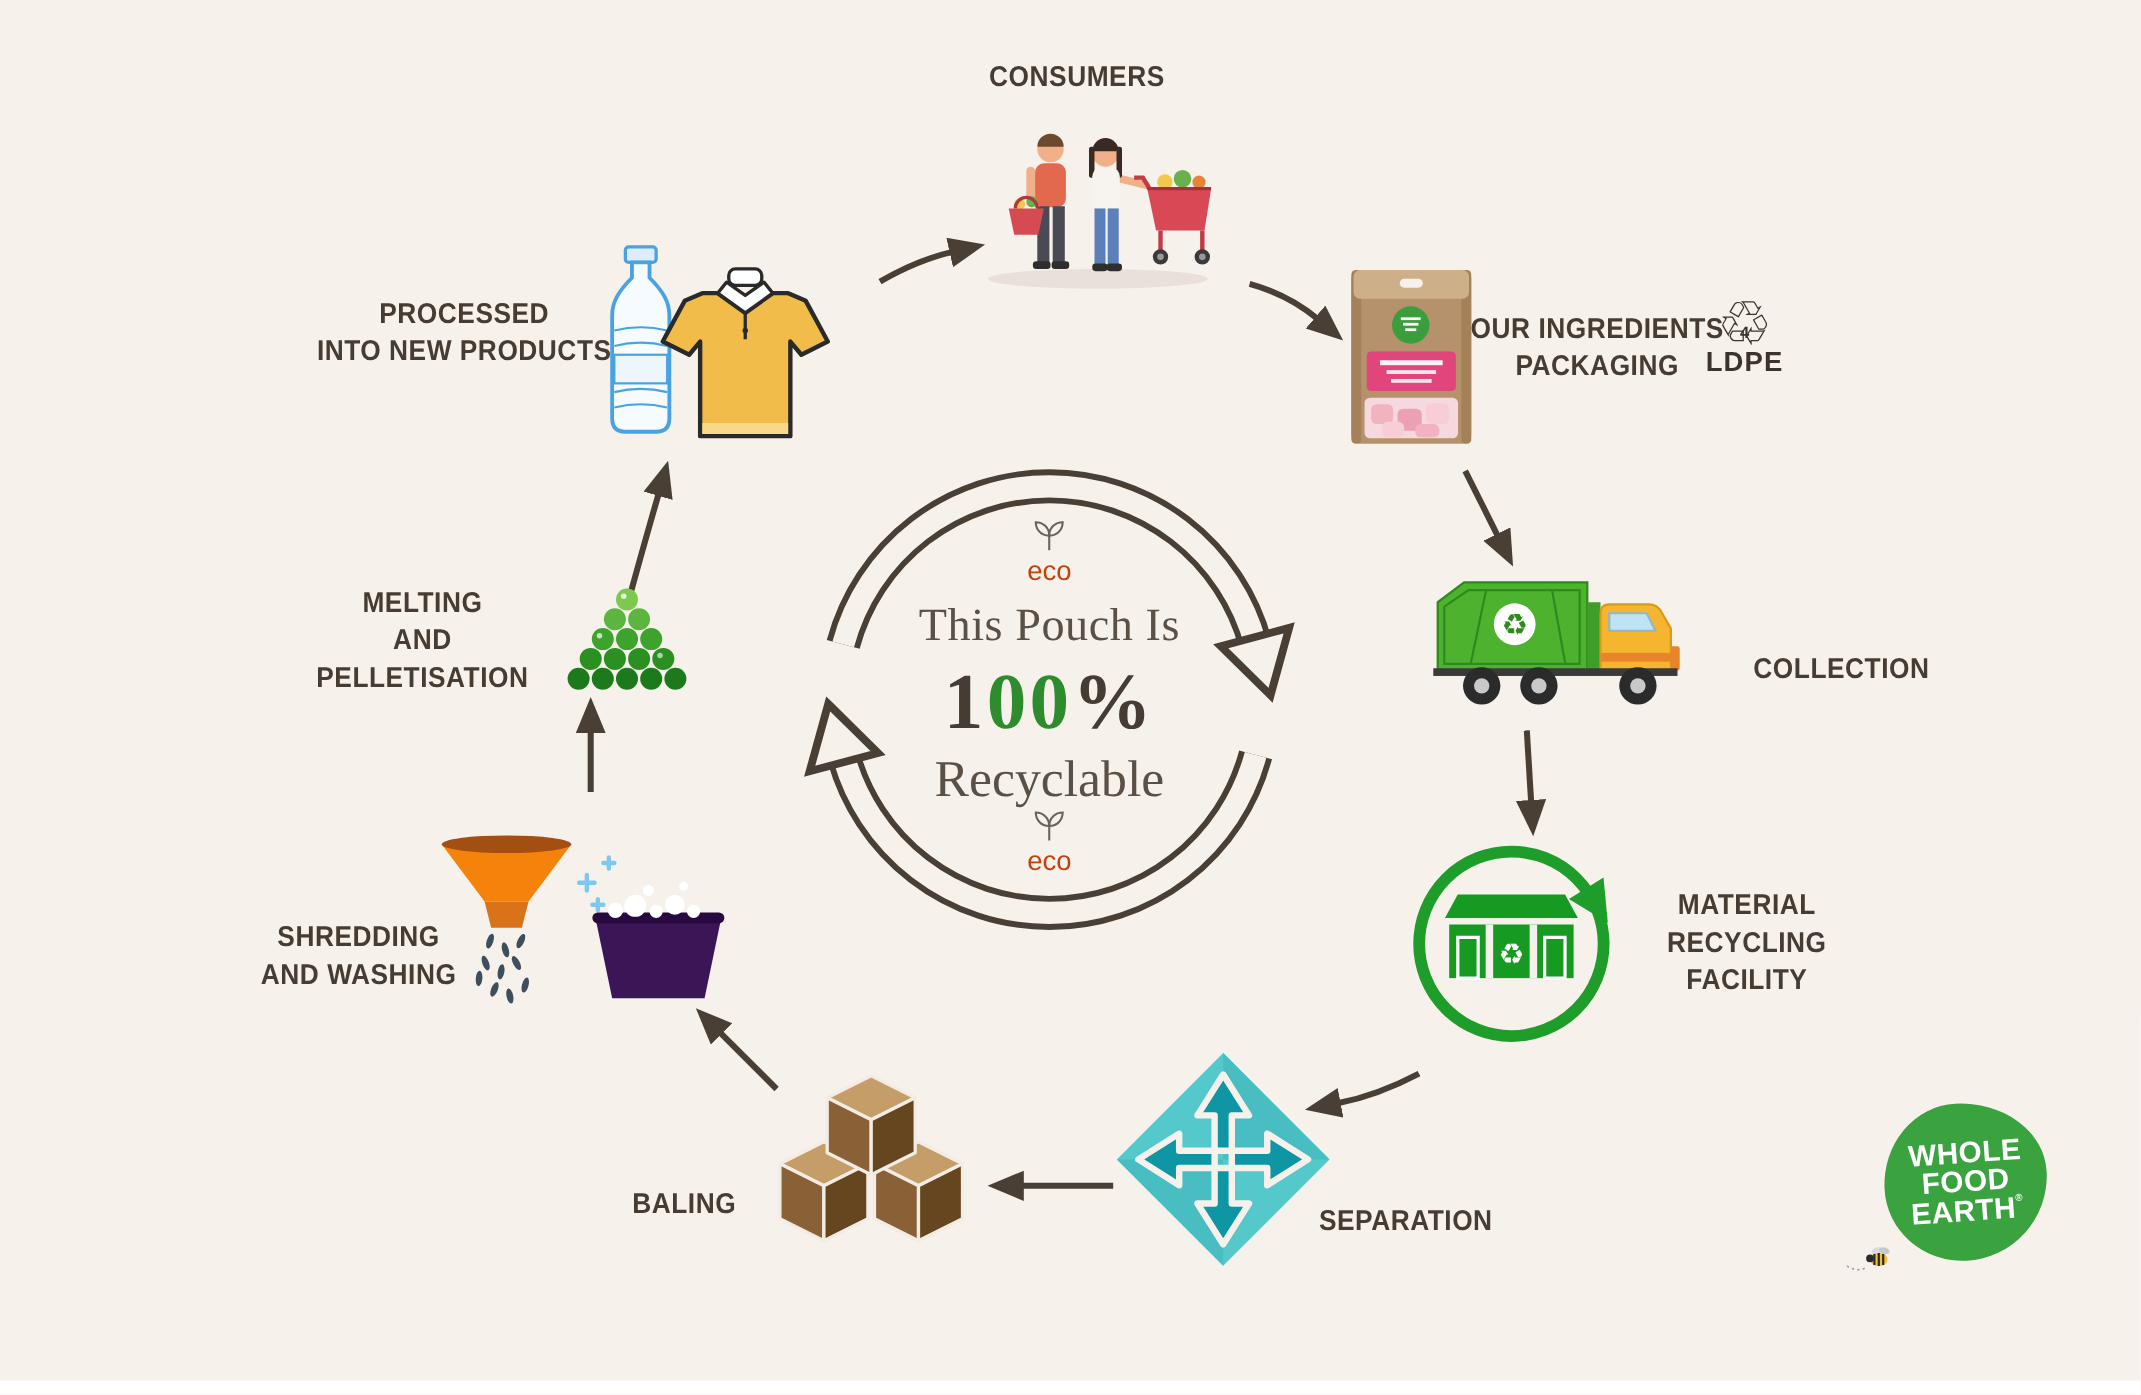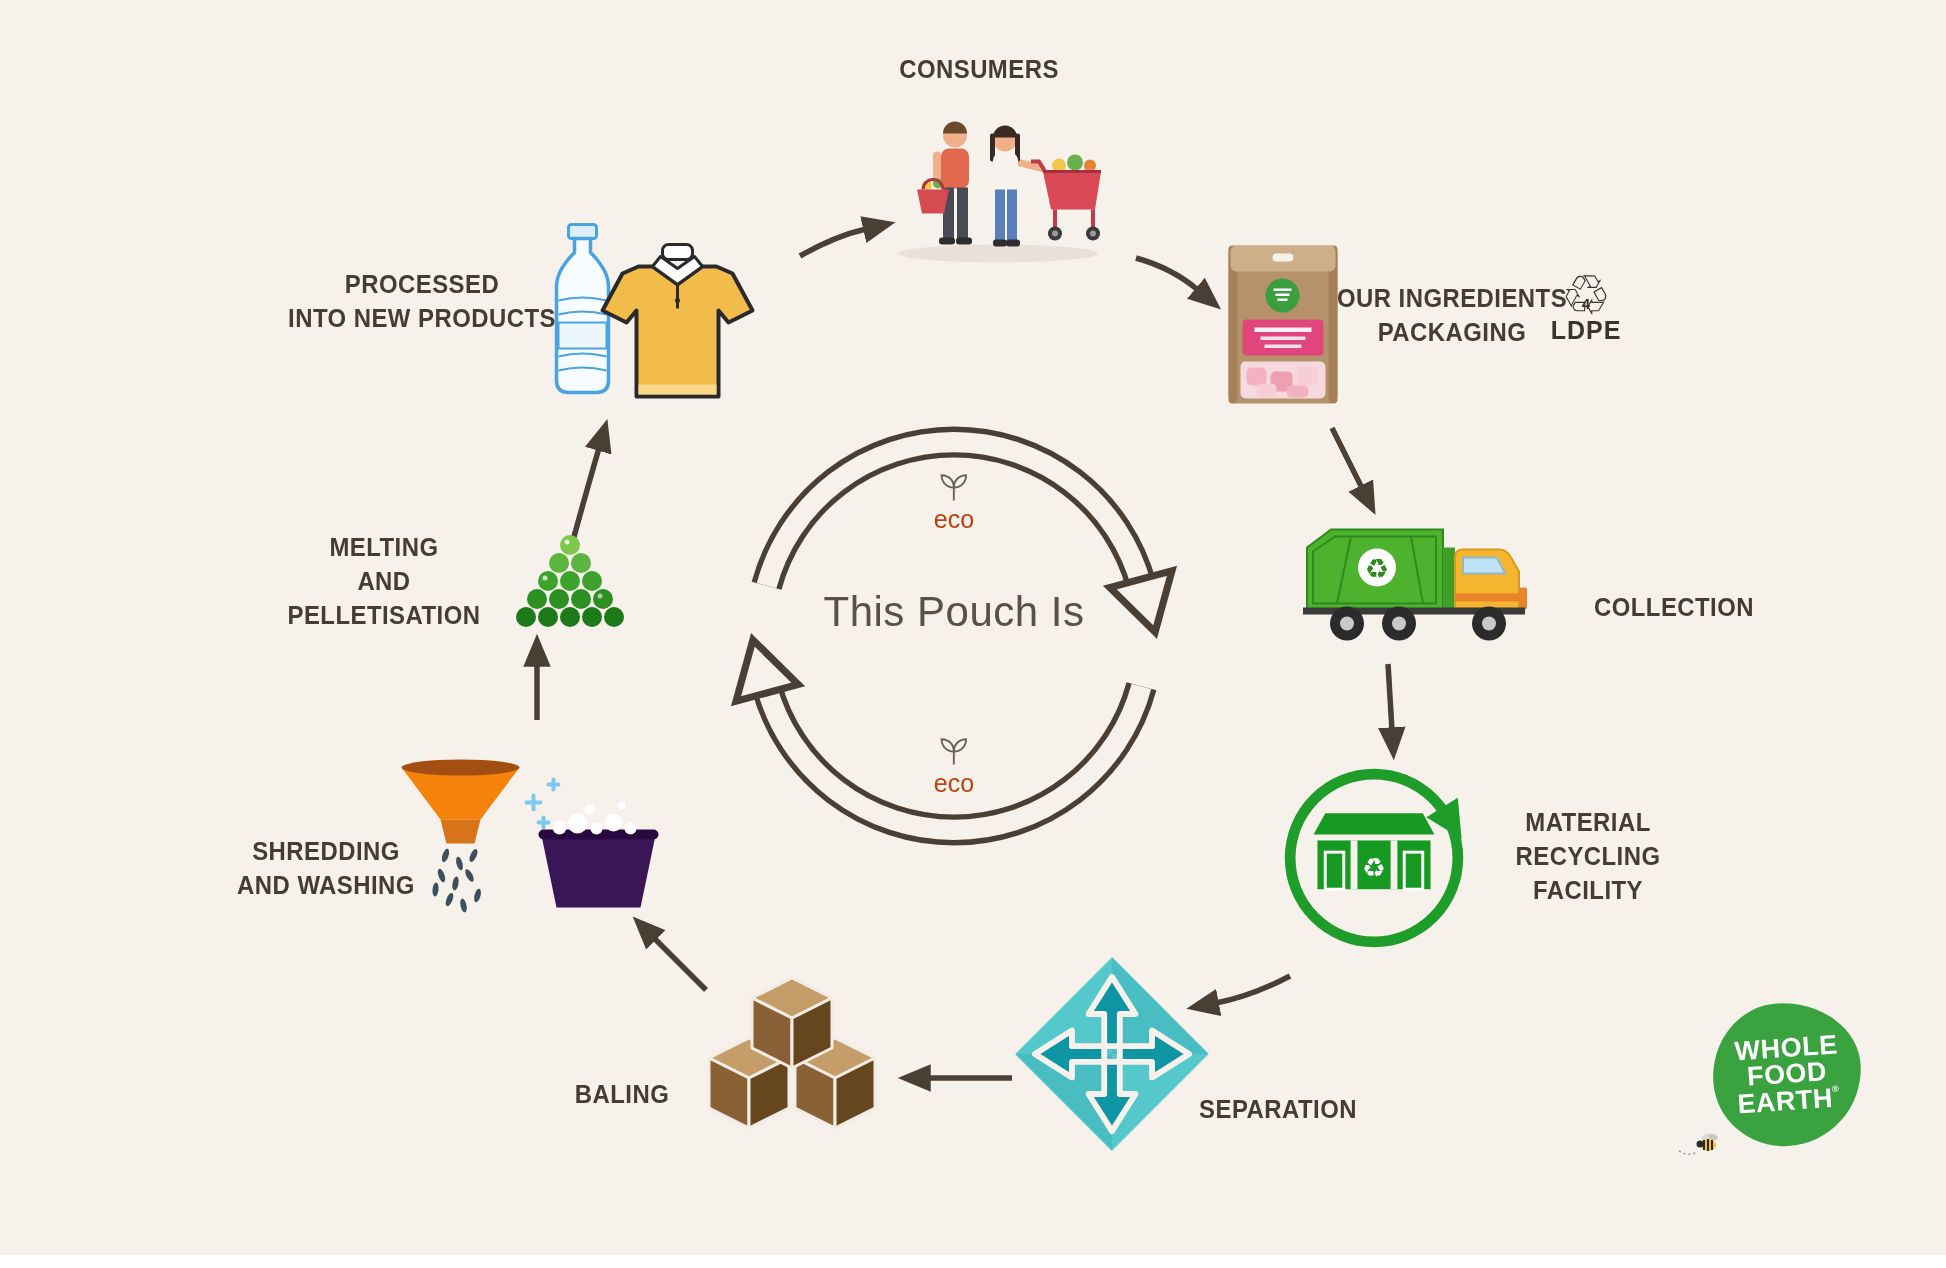--- a/index.html
+++ b/index.html
@@ -102,22 +102,24 @@
   </div>
   <div class="abs eco-badge" style="left:954px; top:766px;">
     <svg width="34" height="32" viewBox="0 0 34 34" fill="none" stroke="#6b625a" stroke-width="2">
       <path d="M17 32 V18"></path>
       <path d="M17 18 C9 18 4 12 4 5 C11 5 17 10 17 18 Z"></path>
       <path d="M17 18 C25 18 30 12 30 5 C23 5 17 10 17 18 Z"></path>
     </svg>
     <div class="eco-word">eco</div>
   </div>
 
-  <div class="abs center-text" style="left:954px; top:612px;">
+  <div class="abs center-text" style="left:954px; top:640px;font-family:Liberation Serif, serif;">
     <div class="center-line1">This Pouch Is</div>
+    <div class="center-pct"><span>1</span><span class="zeros">00</span><span>%</span></div>
+    <div class="center-line2">Recyclable</div>
   </div>
 
   <div class="lbl" style="left:979px; top:70px;">CONSUMERS</div>
   <svg class="abs" style="left:998px; top:184px; width:230px; height:165px;" viewBox="0 0 230 165">
     <ellipse cx="115" cy="152" rx="100" ry="9" fill="#e9e1d9"></ellipse>
 
     <rect x="50" y="50" width="8" height="32" rx="4" fill="#f0b08a"></rect>
     <circle cx="72" cy="34" r="12" fill="#f0b08a"></circle>
     <path d="M60 32 a12 12 0 0 1 24 0 Z" fill="#6b4a2f"></path>
     <rect x="58" y="47" width="28" height="40" rx="8" fill="#e2694d"></rect>

